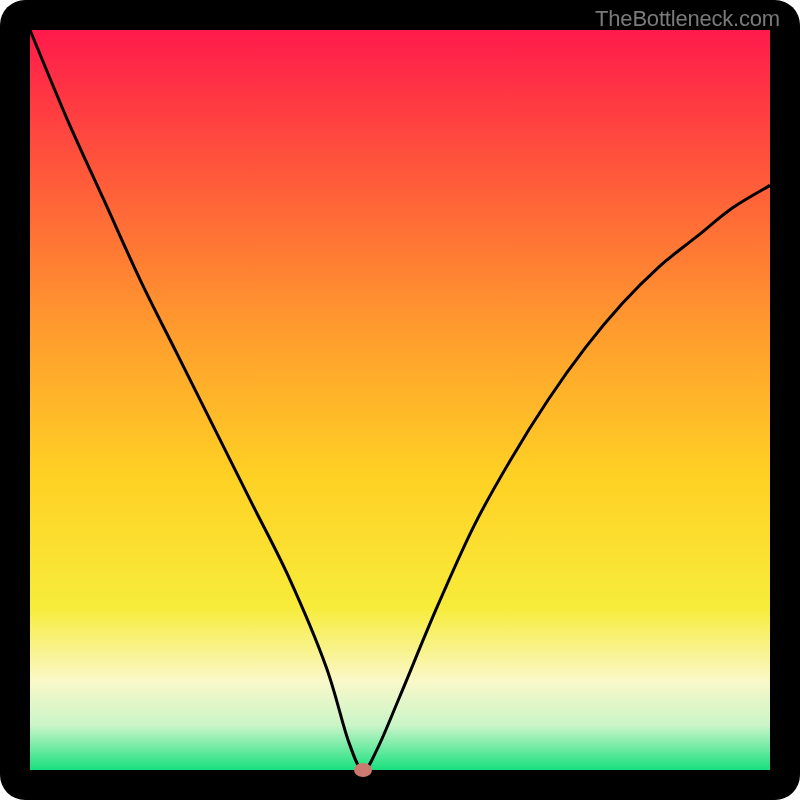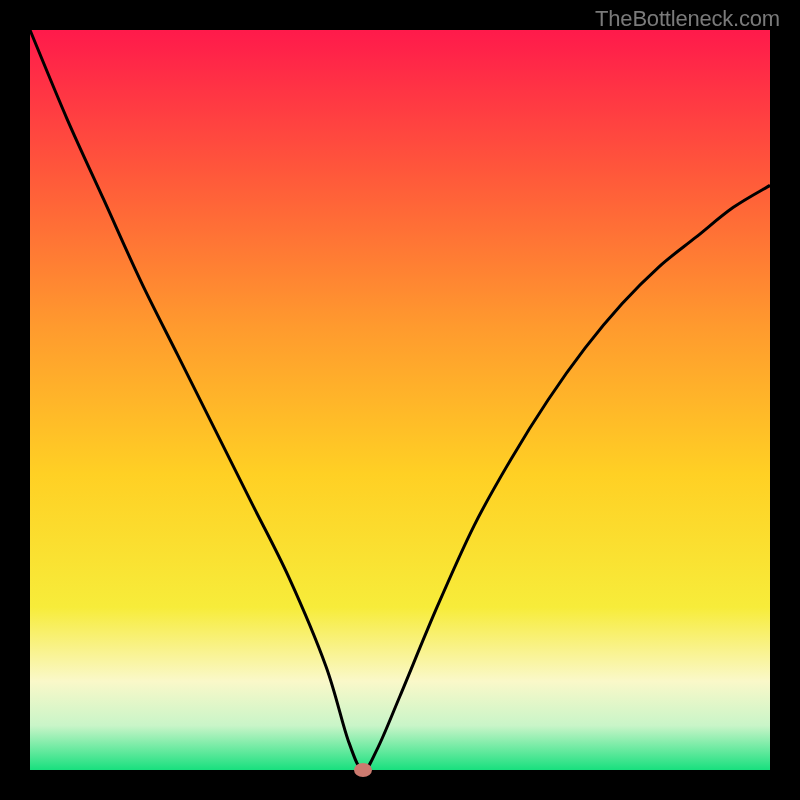--- a/index.html
+++ b/index.html
@@ -6,20 +6,21 @@
     margin: 0;
     padding: 0;
     background: #fff;
     font-family: Arial, sans-serif;
   }
   .container {
     width: 800px;
     height: 800px;
     position: relative;
     background: #000;
+    border-radius: 25px;
   }
   .watermark {
     position: absolute;
     top: 6px;
     right: 20px;
     color: #7a7a7a;
     font-size: 22px;
     font-family: Arial, sans-serif;
     z-index: 5;
     letter-spacing: -0.2px;

